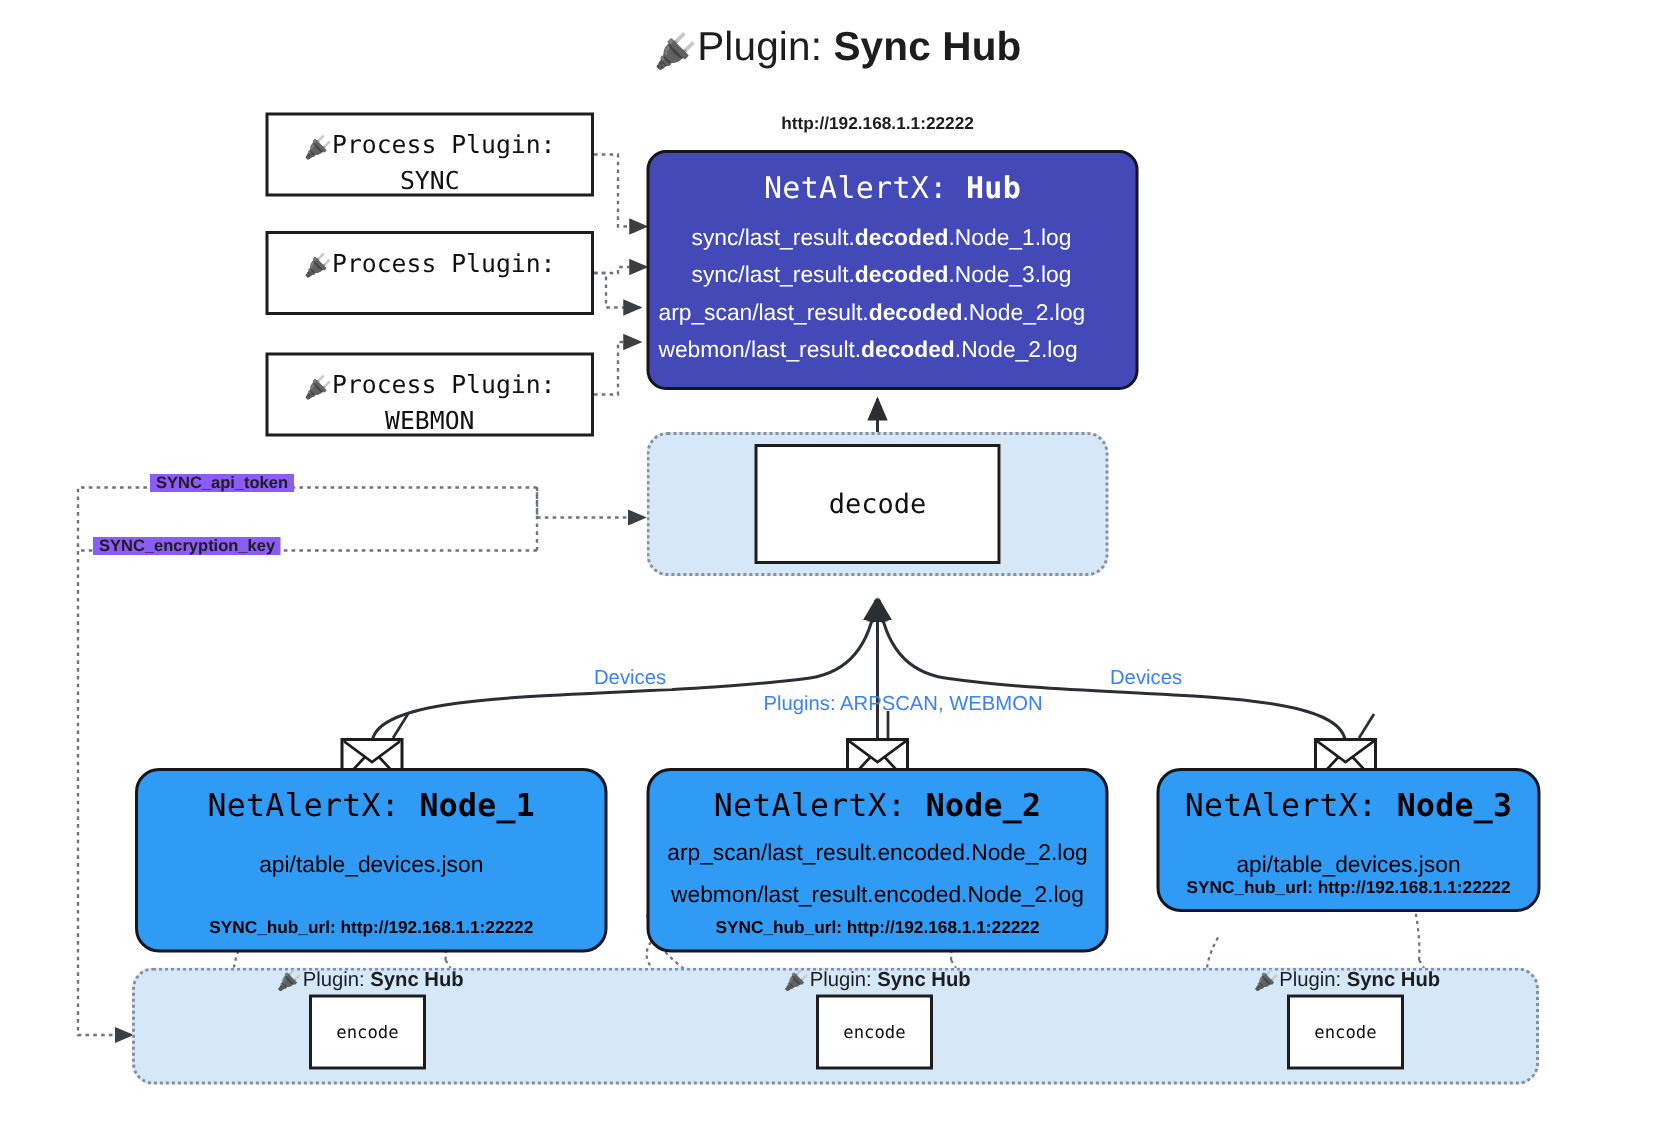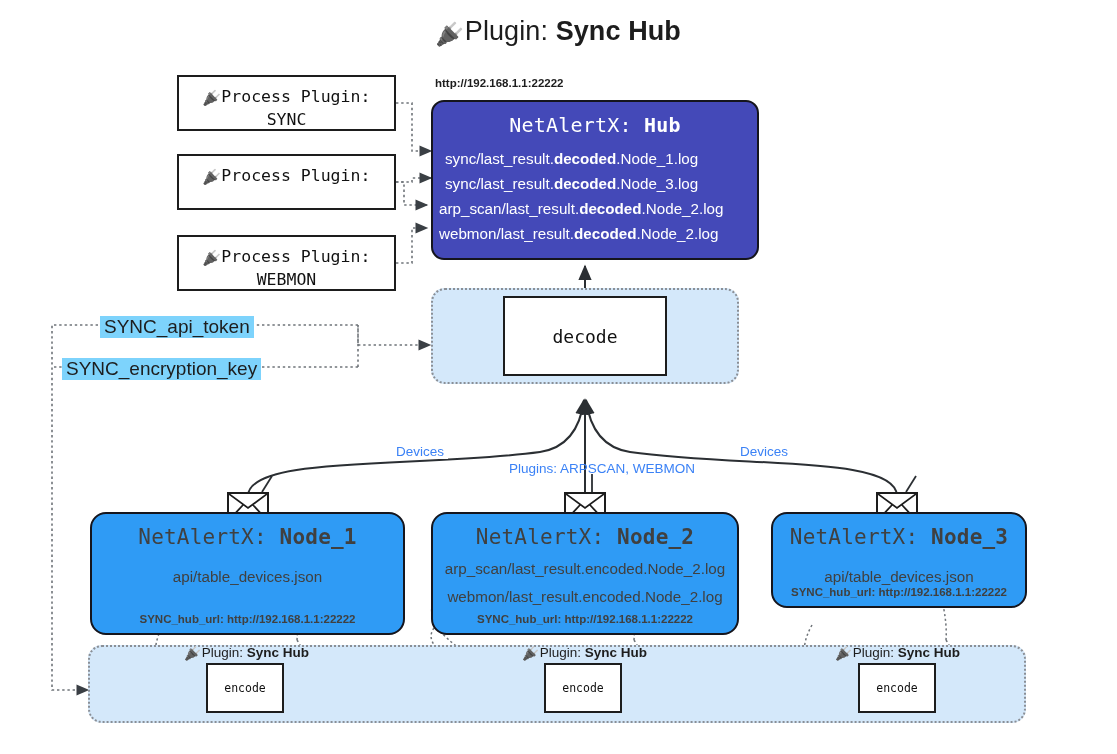--- a/index.html
+++ b/index.html
@@ -18,53 +18,53 @@
            line-height:1.42;text-align:center;padding-top:8px;color:#111;}
   .procbox .l1{white-space:nowrap;}
   .procbox .pi{font-family:"Liberation Sans",sans-serif;font-size:15px;display:inline-block;transform:scaleX(-1);vertical-align:-1px;}
 
   .hub{position:absolute;box-sizing:border-box;background:#4449b8;border:2.5px solid #15151d;
        border-radius:13px;color:#fff;}
   .hub .hubtitle{font-family:"DejaVu Sans Mono","Liberation Mono",monospace;
                  font-size:20px;text-align:center;margin-top:11px;letter-spacing:.2px;}
   .hub .hubtitle b{font-weight:bold;}
   .hub .logs{margin-top:9px;}
-  .hub .logline{font-size:15.2px;line-height:25px;padding-left:12px;white-space:nowrap;}
+  .hub .logline{font-size:15.2px;line-height:25px;padding-left:28px;white-space:nowrap;}
   .hub .logline b{font-weight:bold;}
-  .huburl{position:absolute;font-size:11.5px;font-weight:bold;color:#1d1d1d;}
+  .huburl{position:absolute;font-size:11.5px;font-weight:bold;color:#1d1d1d;text-align:center;}
 
   .lightbox{position:absolute;box-sizing:border-box;background:#d4e8fa;
             border:2px dotted #8a8f96;border-radius:14px;}
 
   .whitebox{position:absolute;box-sizing:border-box;background:#fff;border:2px solid #1d1d1d;
             display:flex;align-items:center;justify-content:center;
             font-family:"DejaVu Sans Mono","Liberation Mono",monospace;color:#111;}
 
   .node{position:absolute;box-sizing:border-box;background:#2f9bf5;border:2.5px solid #15151d;
-        border-radius:16px;color:#404040;text-align:center;}
+        border-radius:16px;color:#000000;text-align:center;}
   .node .ntitle{font-family:"DejaVu Sans Mono","Liberation Mono",monospace;font-size:21px;
                 margin-top:11px;letter-spacing:.2px;}
   .node .ntitle b{font-weight:bold;}
   .node .nline{font-size:15.2px;line-height:28px;white-space:nowrap;}
   .node .nfoot{position:absolute;left:0;right:0;bottom:8px;font-size:11.5px;font-weight:bold;
                white-space:nowrap;}
 
   .envelope{position:absolute;width:42px;height:30px;background:#fff;border:2px solid #1d1d1d;
             box-sizing:border-box;}
   .envelope svg{display:block;}
 
   .pluglabel{position:absolute;font-size:13.5px;color:#1d1d1d;white-space:nowrap;}
   .pluglabel b{font-weight:bold;}
   .pluglabel .pi{display:inline-block;transform:scaleX(-1);vertical-align:-1px;}
 
   .edgelabel{position:absolute;font-size:13.5px;color:#3b82f6;background:#fff;
              white-space:nowrap;padding:0 4px;}
   .edgelabel.nobg{background:transparent;}
-  .tokenlabel{position:absolute;font-size:19px;color:#1d1d1d;background:#7dd3fc;
-              white-space:nowrap;padding:0 4px;}
+  .tokenlabel{position:absolute;font-size:11px;color:#1d1d1d;background:#8b5cf6;
+              white-space:nowrap;padding:0 4px;font-weight:bold;}
 </style>
 </head>
 <body>
 
 <div id="stage">
 
   <svg id="wires" viewBox="0 0 1117 754">
     <defs>
       <marker id="ah" markerWidth="9" markerHeight="9" refX="7.2" refY="4" orient="auto">
         <path d="M0,0.6 L8,4 L0,7.4 z" fill="#2b2f33"></path>

